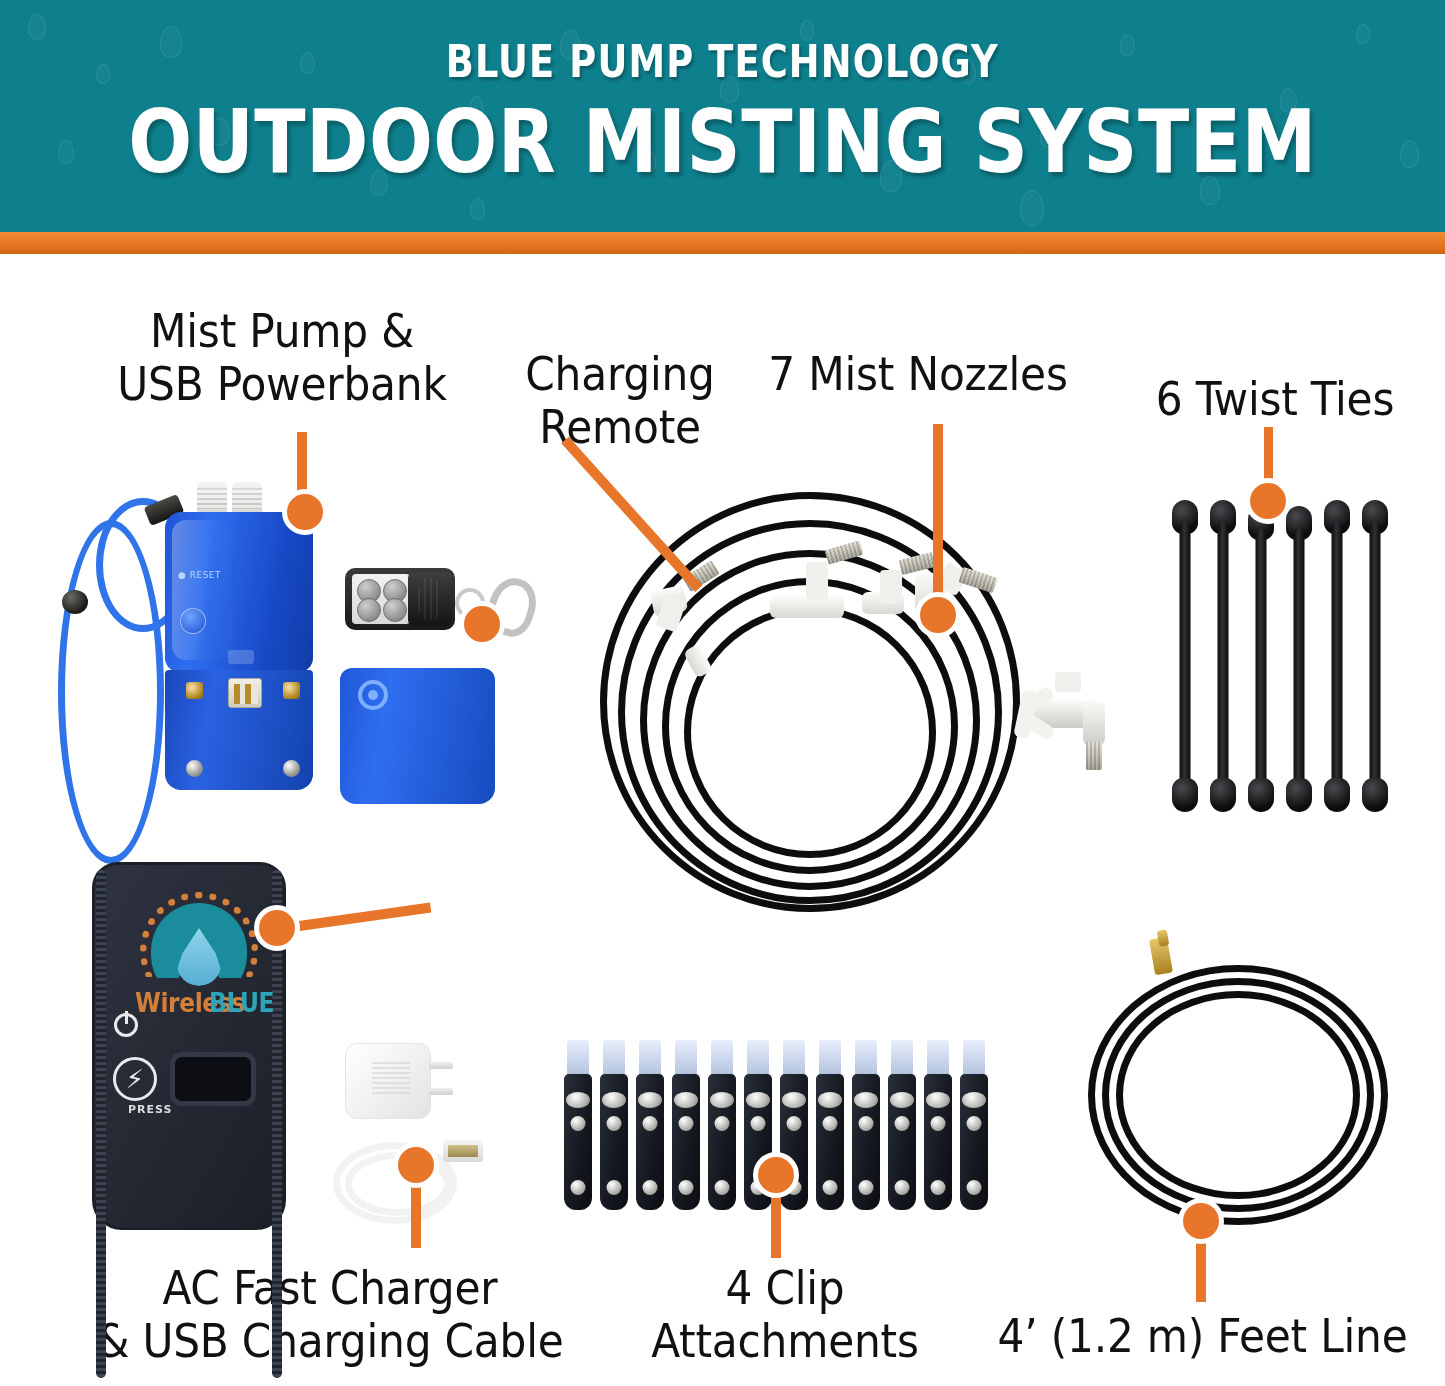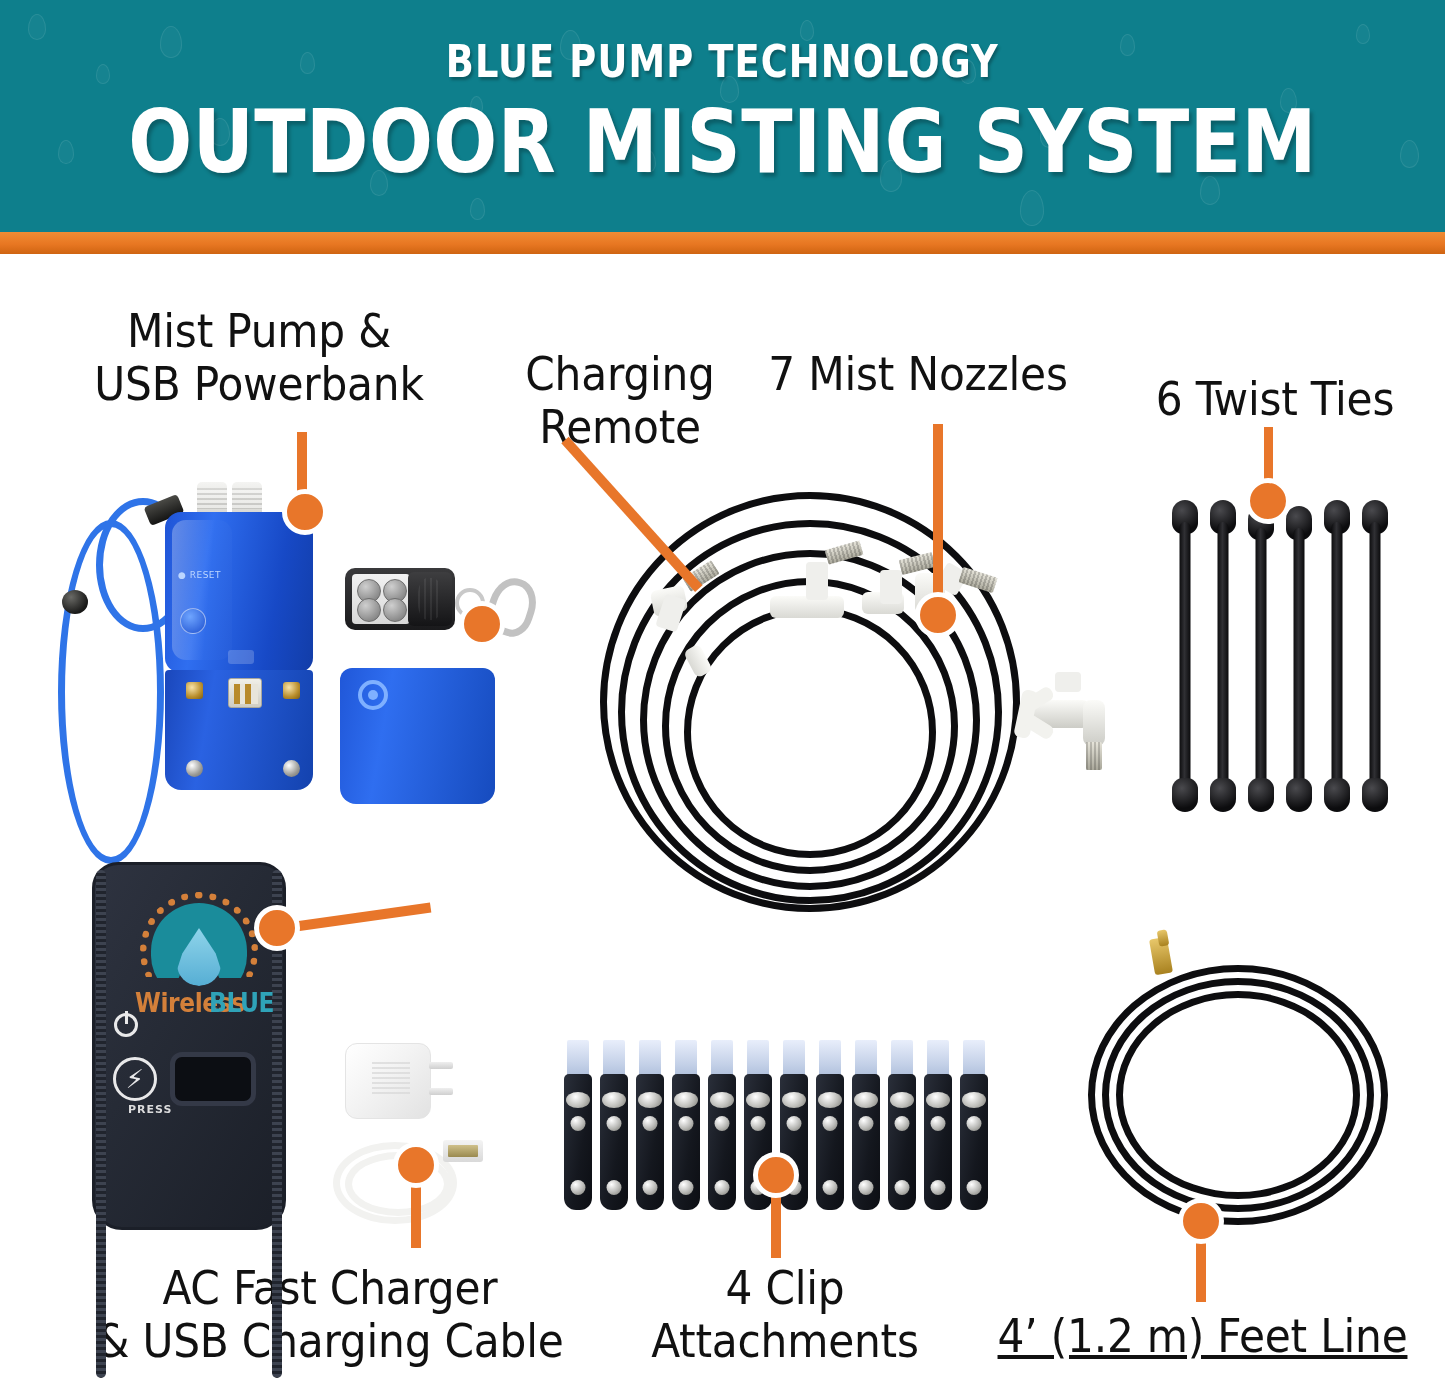--- a/index.html
+++ b/index.html
@@ -396,38 +396,38 @@
       <div class="drop" style="left:1020px;top:190px;width:22px;height:34px;"></div>
       <div class="drop" style="left:470px;top:198px;width:13px;height:20px;"></div>
     </div>
     <div class="header-inner">
       <div class="title-sm">BLUE PUMP TECHNOLOGY</div>
       <div class="title-lg">OUTDOOR MISTING SYSTEM</div>
     </div>
   </div>
   <div class="orange-bar"></div>
 
-  <div class="label" style="left:24px;top:305px;width:470px;">Mist Pump &amp;
+  <div class="label" style="left:47px;top:305px;width:470px;">Mist Pump &amp;
 USB Powerbank</div>
 
   <div class="label" style="left:460px;top:348px;width:320px;">Charging
 Remote</div>
 
   <div class="label" style="left:728px;top:348px;width:380px;">7 Mist Nozzles</div>
 
   <div class="label" style="left:1105px;top:373px;width:340px;">6 Twist Ties</div>
 
 
   <div class="label" style="left:20px;top:1262px;width:620px;">AC Fast Charger
 &amp; USB Charging Cable</div>
 
   <div class="label" style="left:620px;top:1262px;width:330px;">4 Clip
 Attachments</div>
 
-  <div class="label" style="left:960px;top:1310px;width:485px;text-decoration:underline;">4’ (1.2 m) Feet Line</div>
+  <div class="label" style="left:960px;top:1310px;width:485px;">4’ (1.2 m) Feet Line</div>
 
   <div class="leader" style="left:297px;top:432px;width:10px;height:70px;"></div>
   <div class="dot" style="left:282px;top:489px;"></div>
 
   <div class="leader" style="left:560px;top:440px;width:10px;height:200px;transform:rotate(-42deg);transform-origin:top center;"></div>
   <div class="dot" style="left:459px;top:601px;"></div>
 
   <div class="leader" style="left:933px;top:424px;width:10px;height:190px;"></div>
   <div class="dot" style="left:915px;top:592px;"></div>
 

